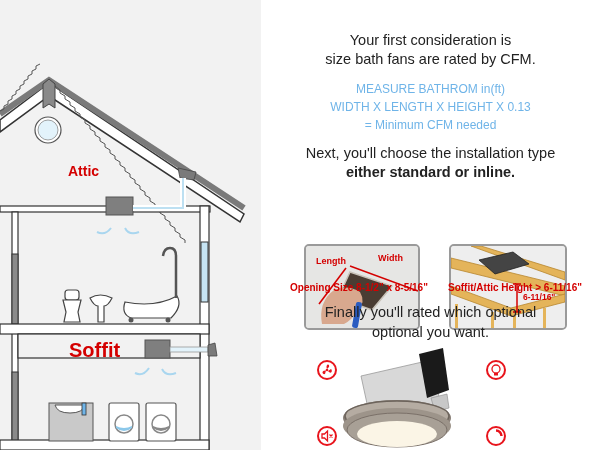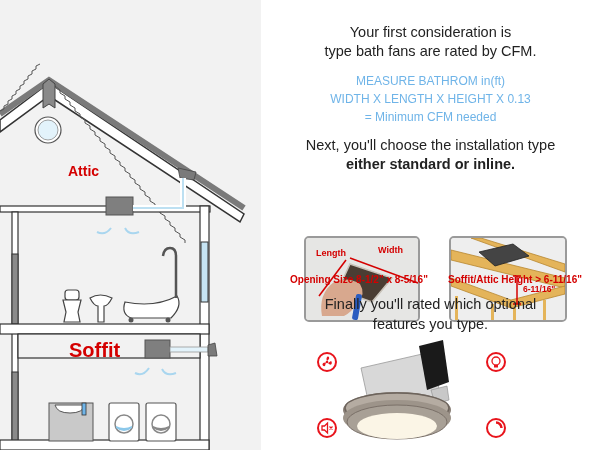--- a/index.html
+++ b/index.html
@@ -1,20 +1,20 @@
 <!DOCTYPE html>
 <html><head>
 <meta charset="utf-8">
 <style>
   html, body { margin:0; padding:0; }
   body { width:600px; height:450px; position:relative; overflow:hidden; background:#ffffff; font-family:"Liberation Sans", sans-serif; }
   .left { position:absolute; left:0; top:0; width:261px; height:450px; background:#f2f2f2; }
   .left svg { position:absolute; left:0; top:0; }
   .label-red { position:absolute; color:#d40000; font-weight:bold; font-family:"Liberation Sans", sans-serif; }
-  .right { position:absolute; left:261px; top:0; width:339px; height:406px; }
+  .right { position:absolute; left:261px; top:8px; width:339px; height:406px; }
   .txt { position:absolute; left:0; width:339px; text-align:center; color:#222; font-size:14.5px; line-height:20px; }
   .blue { color:#6fb4e8; font-size:12px; line-height:19px; }
   .photo { position:absolute; top:188px; height:82px; border:2px solid #9a9a9a; border-radius:5px; overflow:hidden; background:#e9e9e9;margin-top:48px; }
   .cap { position:absolute; top:274px; color:#d40000; font-weight:bold; font-size:10px; white-space:nowrap; }
   .feat { position:absolute; width:20px; height:20px; border:2px solid #e8141c; border-radius:50%; box-sizing:border-box; display:flex; align-items:center; justify-content:center; }
 </style>
 </head>
 <body>
 
 <div class="left">
@@ -83,21 +83,21 @@
       <circle cx="161" cy="424" r="9" fill="#fff" stroke="#888" stroke-width="1.5"></circle>
       <path d="M153,426 q8,4 16,0 v2 q-8,6 -16,0 z" fill="#888"></path>
     </g>
   </svg>
   <div class="label-red" style="left:68px;top:163px;font-size:14px;">Attic</div>
   <div class="label-red" style="left:69px;top:339px;font-size:20px;">Soffit</div>
 </div>
 
 <div class="right">
   <div class="txt" style="top:22px;">Your first consideration is</div>
-  <div class="txt" style="top:41px;">type bath fans are rated by CFM.</div>
+  <div class="txt" style="top:41px;">size bath fans are rated by CFM.</div>
 
   <div class="txt blue" style="top:72px;">MEASURE BATHROM in(ft)</div>
   <div class="txt blue" style="top:90px;text-align:center;">WIDTH X LENGTH X HEIGHT X 0.13</div>
   <div class="txt" style="top:135px;">Next, you'll choose the installation type</div>
 
   <div class="txt blue" style="top:108px;">= Minimum CFM needed</div>
   <div class="txt" style="top:154px;font-weight:bold;">either standard or inline.</div>
 
   <div class="photo" style="left:43px;width:112px;">
     <svg width="112" height="82" viewBox="0 0 112 82">
@@ -127,21 +127,21 @@
         <rect x="92" y="62" width="3" height="20" fill="#e4b45a"></rect>
       <line x1="66" y1="38" x2="66" y2="66" stroke="#d40000" stroke-width="1.5"></line>
       <line x1="62" y1="38" x2="70" y2="38" stroke="#d40000" stroke-width="1.5"></line>
       <line x1="62" y1="66" x2="70" y2="66" stroke="#d40000" stroke-width="1.5"></line>
       <text x="72" y="54" font-family="Liberation Sans, sans-serif" font-size="8.5" font-weight="bold" fill="#d40000">6-11/16"</text>
     </svg>
   </div>
   <div class="cap" style="left:187px;">Soffit/Attic Height &gt;  6-11/16"</div>
 
   <div class="txt" style="top:294px;">Finally you'll rated which optional</div>
-  <div class="txt" style="top:314px;">features you type.</div>
+  <div class="txt" style="top:314px;">optional you want.</div>
 
   <svg style="position:absolute;left:70px;top:338px;" width="140" height="112" viewBox="0 0 140 112">
     <polygon points="30,30 100,14 110,60 40,76" fill="#d8d8d8" stroke="#999" stroke-width="0.8"></polygon>
     <polygon points="88,8 112,2 118,44 96,52" fill="#1a1a1a"></polygon>
     <polygon points="100,52 116,48 118,62 104,66" fill="#c8c8c8" stroke="#888" stroke-width="0.6"></polygon>
     <ellipse cx="66" cy="72" rx="54" ry="18" fill="#8a8078"></ellipse>
     <ellipse cx="66" cy="70" rx="52" ry="15" fill="#b5aca2" stroke="#6d645c" stroke-width="1.5"></ellipse>
     <ellipse cx="66" cy="80" rx="54" ry="18" fill="#9d948a"></ellipse>
     <ellipse cx="66" cy="84" rx="50" ry="17" fill="#a8a096" stroke="#7a7068" stroke-width="1"></ellipse>
     <ellipse cx="66" cy="88" rx="40" ry="13" fill="#fbf5e6"></ellipse>

